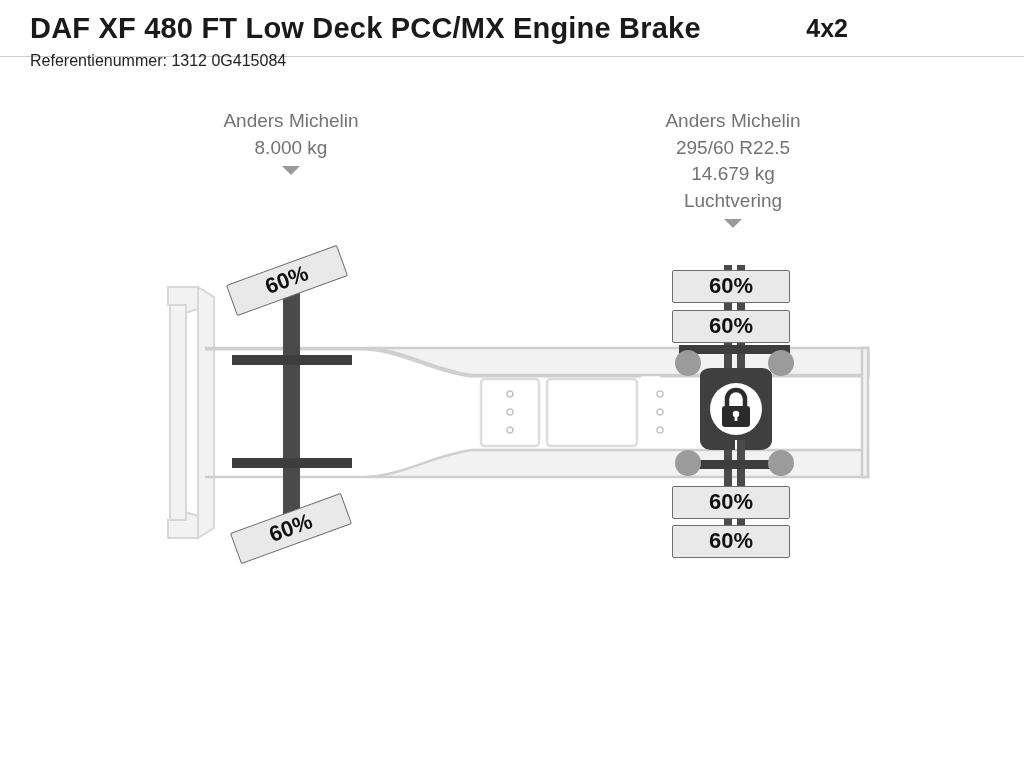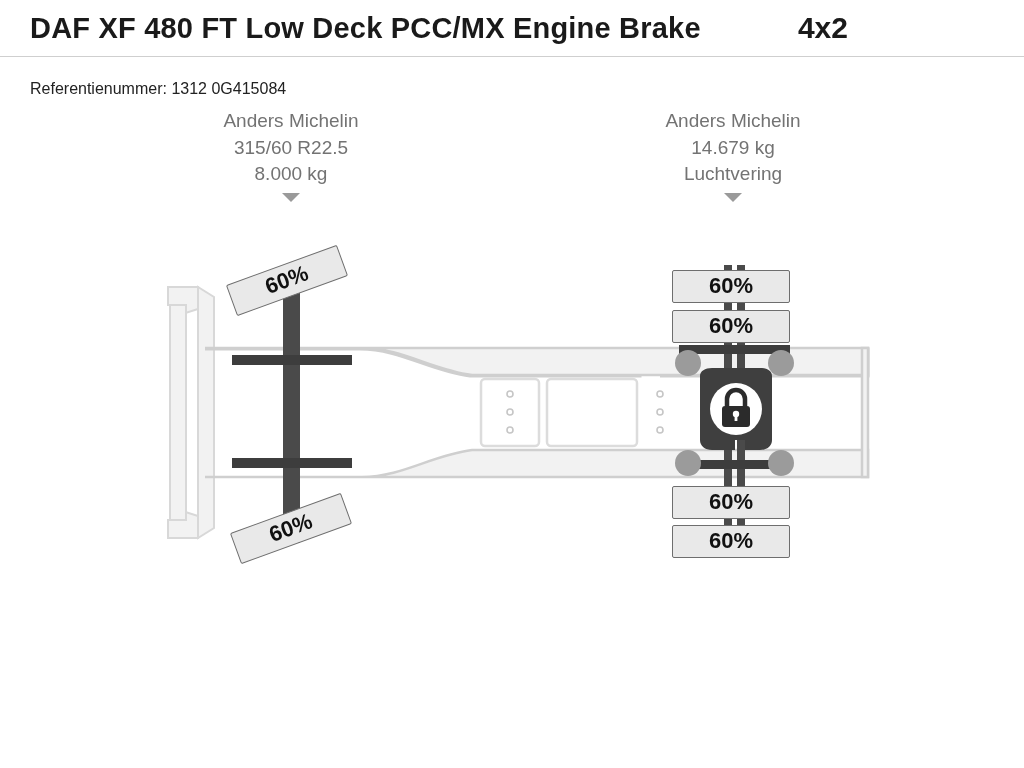--- a/index.html
+++ b/index.html
@@ -28,34 +28,34 @@
     padding: 0 28px 0 30px;
     box-sizing: border-box;
   }
   .title {
     font-size: 29px;
     font-weight: bold;
     letter-spacing: 0.2px;
     white-space: nowrap;
   }
   .axle-config {
-    font-size: 30px;
+    font-size: 25px;
     font-weight: bold;
     white-space: nowrap;
   }
   .header-rule {
     position: absolute;
     top: 56px; left: 0;
     width: 1024px;
     height: 1px;
     background: #cfcfcf;
   }
   .refline {
     position: absolute;
-    top: 80px;
+    top: 52px;
     left: 30px;
     font-size: 16px;
     color: #222;
   }
 
   
   .axle-info {
     position: absolute;
     text-align: center;
     font-size: 19px;
@@ -118,27 +118,27 @@
 </div>
 <div class="header-rule"></div>
 
 <div class="refline">
   <span>Referentienummer:</span>
   <span>1312 0G415084</span>
 </div>
 
 <div class="axle-info" id="axle-info-front">
   <span class="line">Anders Michelin</span>
-  <span class="line">315/60 R22.5</span>
   <span class="line">8.000 kg</span>
   <div class="marker"></div>
 </div>
 
 <div class="axle-info" id="axle-info-rear">
   <span class="line">Anders Michelin</span>
+  <span class="line">295/60 R22.5</span>
   <span class="line">14.679 kg</span>
   <span class="line">Luchtvering</span>
   <div class="marker"></div>
 </div>
 
 <svg class="canvas" viewBox="0 0 1024 768">
 
   <g>
     <path d="M168,287 L198,287 L198,309 L170,318 L170,305 L168,305 Z" fill="#f2f2f2" stroke="#d8d8d8" stroke-width="2"></path>
     <path d="M168,538 L198,538 L198,516 L170,507 L170,520 L168,520 Z" fill="#f2f2f2" stroke="#d8d8d8" stroke-width="2"></path>

